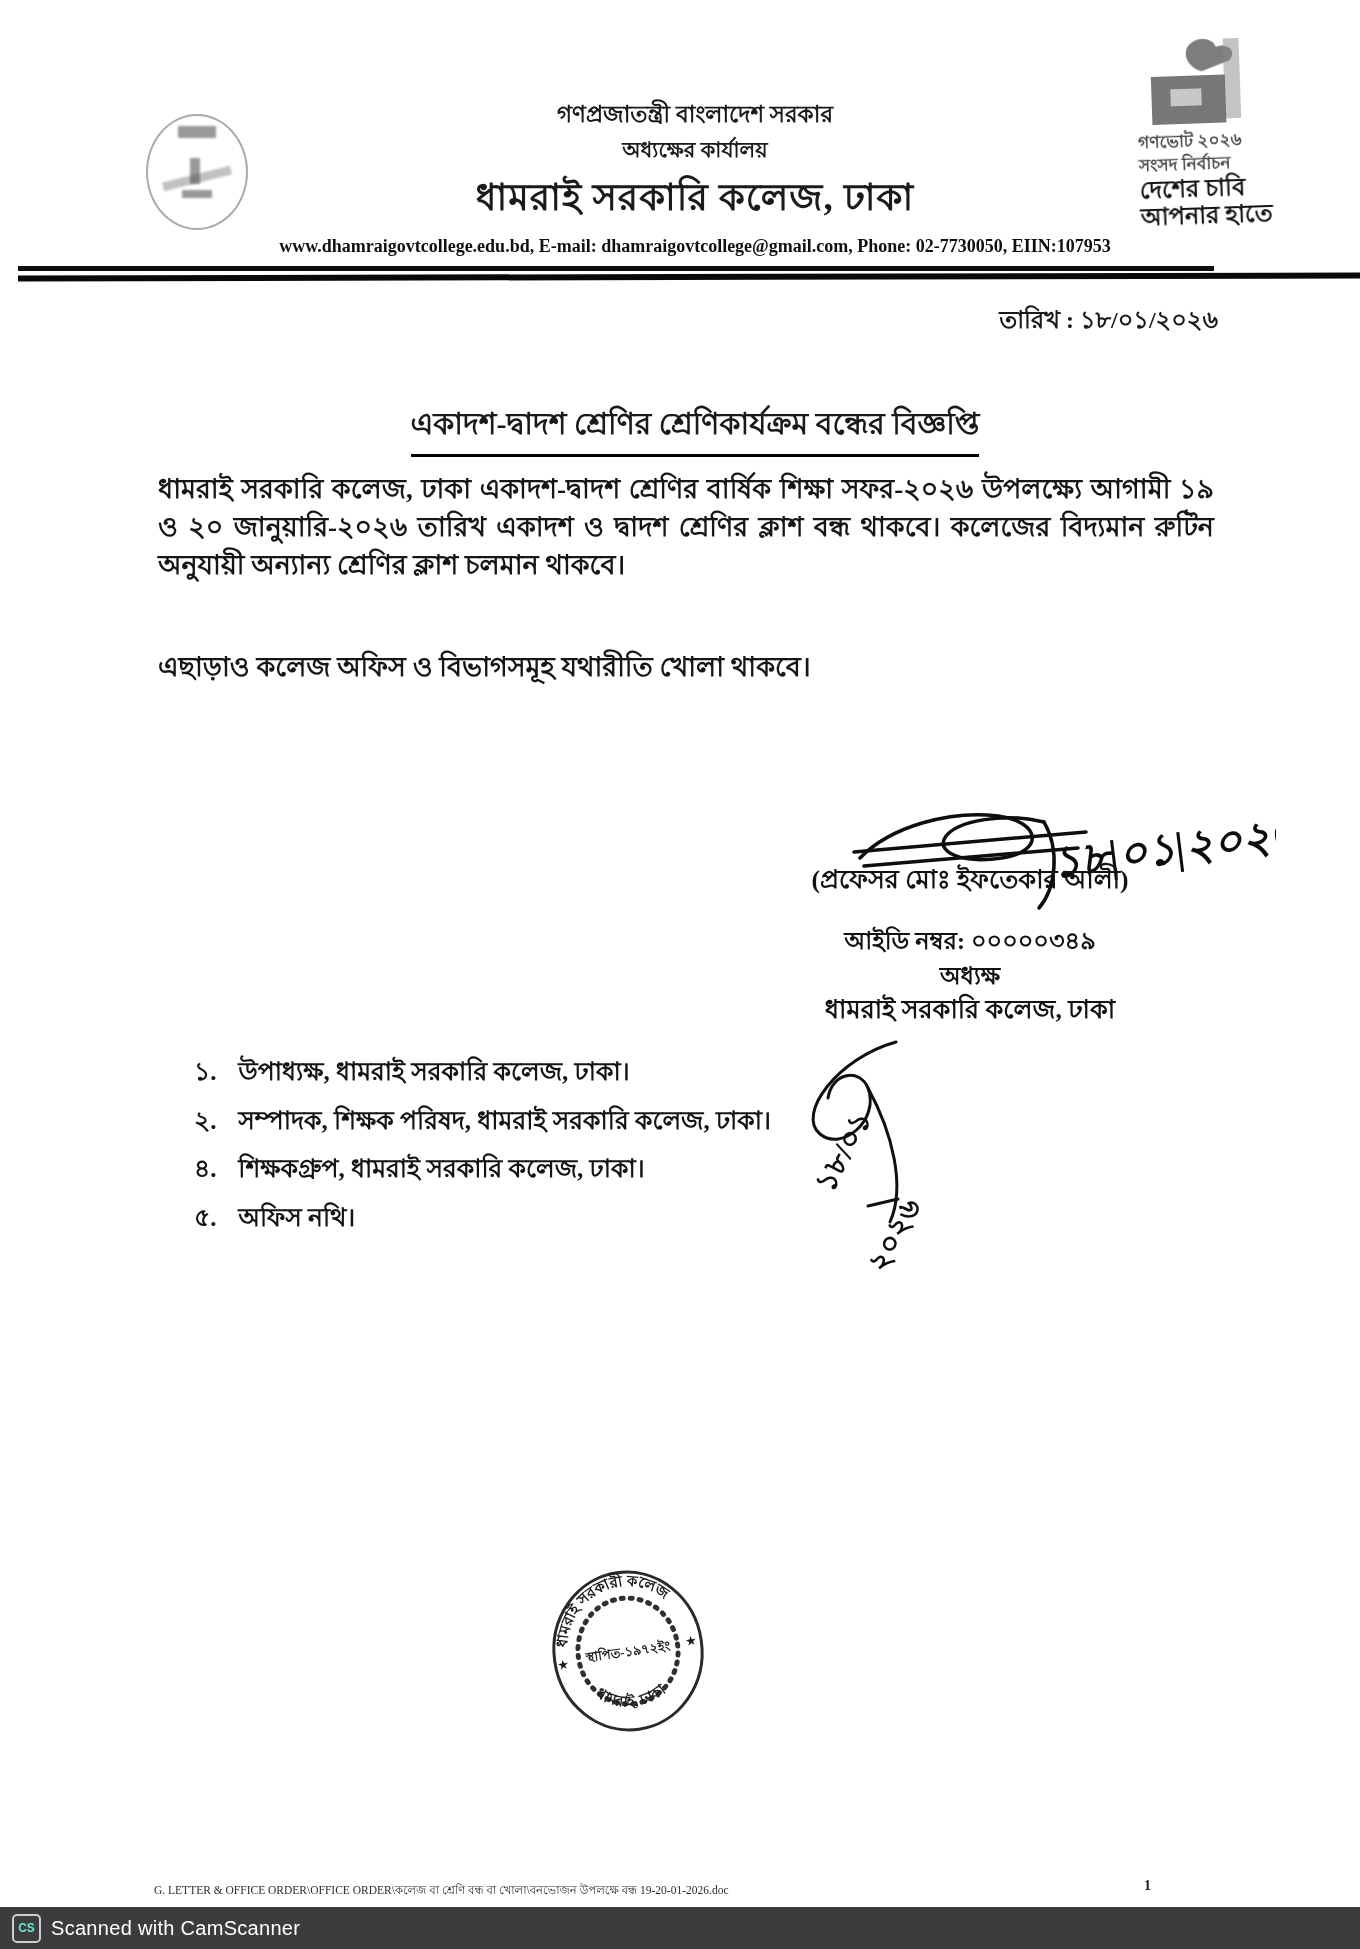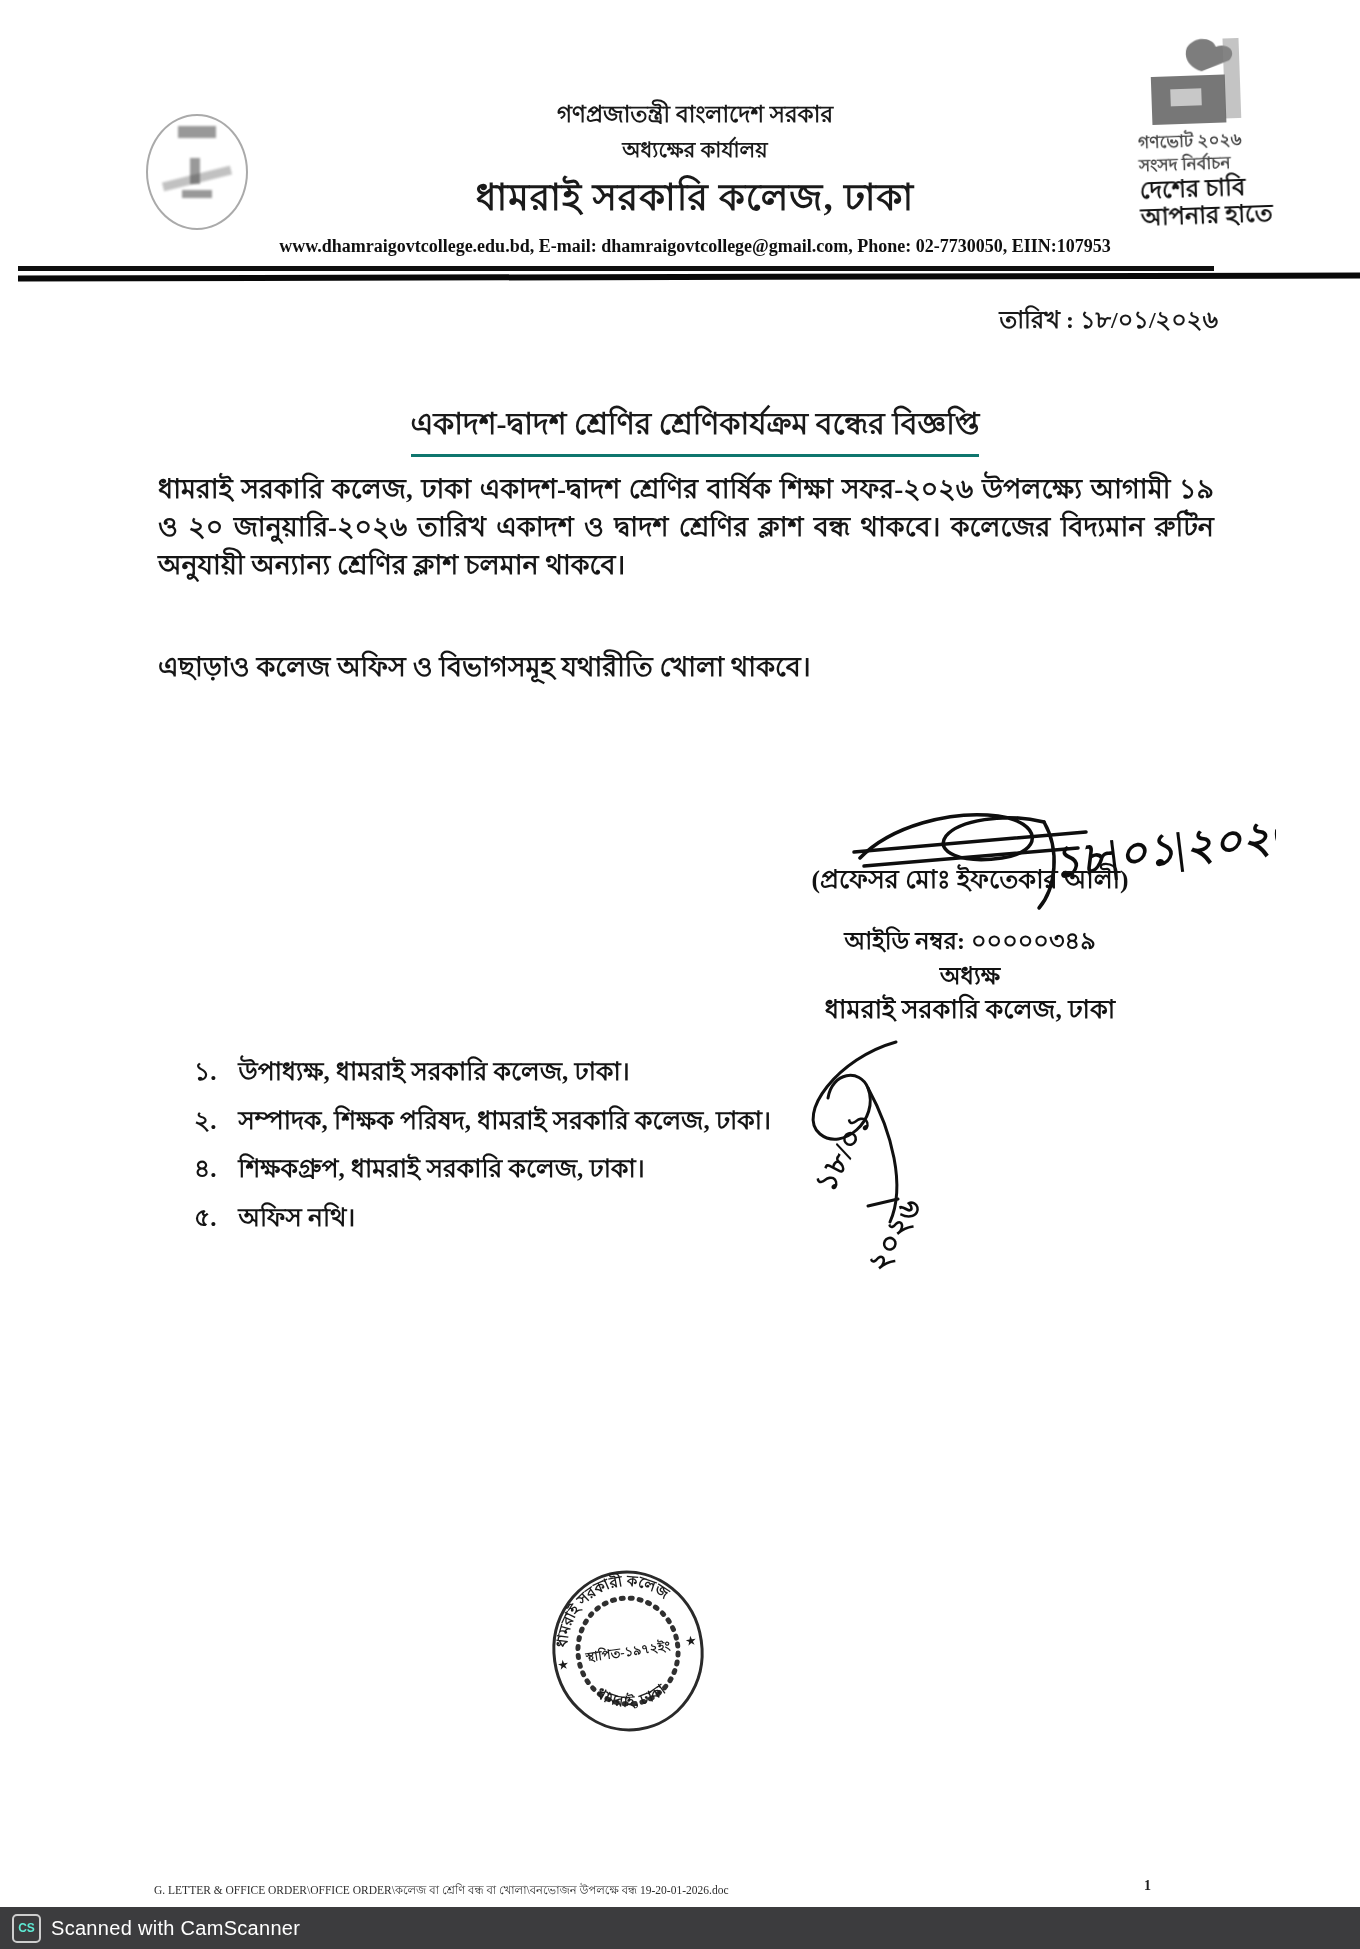--- a/index.html
+++ b/index.html
@@ -34,21 +34,21 @@
   .election-stamp{left:1128px;top:28px;width:222px;height:222px;transform:rotate(-2deg);filter:blur(.3px);}
   .stamp-graphic{position:absolute;left:0;top:0;}
   .stamp-lines{position:absolute;left:10px;top:100px;white-space:nowrap;}
   .stamp-small{font-size:17px;color:#474747;font-weight:600;line-height:23px;}
   .stamp-bold{font-size:24px;color:#141414;font-weight:700;line-height:27px;}
 
   .date-line{top:301px;right:172px;font-size:24px;font-weight:600;}
 
   .doc-title{top:400px;}
   .doc-title span{display:inline-block;font-size:30px;font-weight:700;
-    border-bottom:3px solid #0f766e;padding-bottom:3px;}
+    border-bottom:3px solid #000000;padding-bottom:3px;}
 
   .para{left:158px;width:1056px;font-size:27px;line-height:38px;font-weight:600;
     text-align:justify;color:#161616;}
   .para1{top:470px;}
   .para2{top:648px;text-align:left;}
 
   
   .signature-svg{left:846px;top:796px;}
   .sig-text{left:790px;width:360px;text-align:center;color:#121212;}
   .sig-name{top:860px;font-size:25.5px;font-weight:700;}

